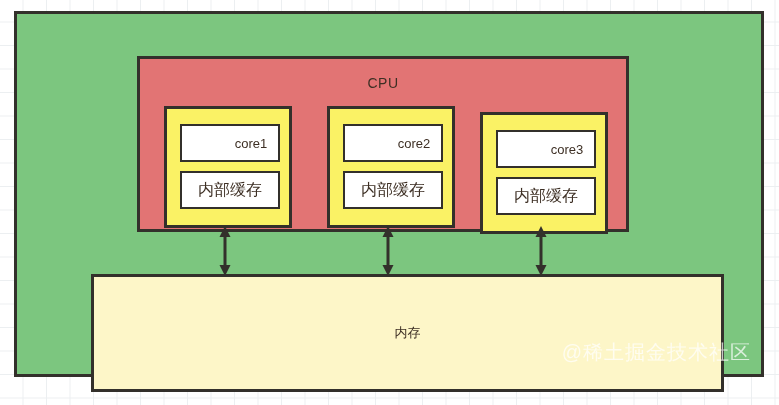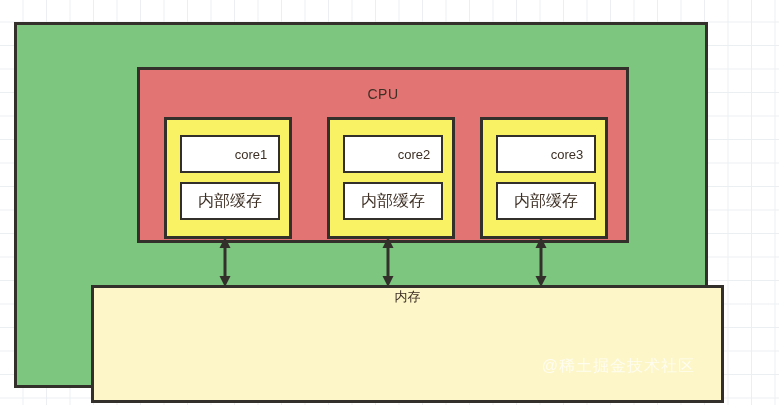--- a/index.html
+++ b/index.html
@@ -23,22 +23,22 @@
       linear-gradient(to right, #eceff1 1px, transparent 1px),
       linear-gradient(to bottom, #eceff1 1px, transparent 1px);
     background-size: 23.5px 23.5px;
     background-position: -1px -2px;
   }
 
   
   .system-box {
     position: absolute;
     left: 14px;
-    top: 22px;
-    width: 694px;
+    top: 11px;
+    width: 750px;
     height: 366px;
     background: #7cc67f;
     border: 3px solid #33302b;
     box-sizing: border-box;
   }
 
   
   .cpu-box {
     position: absolute;
     left: 120px;
@@ -66,21 +66,21 @@
     position: absolute;
     top: 92px;
     width: 128px;
     height: 122px;
     background: #faf265;
     border: 3px solid #33302b;
     box-sizing: border-box;
   }
   .core-box.c1 { left: 147px; }
   .core-box.c2 { left: 310px; text-align: right; }
-  .core-box.c3 { left: 463px; }
+  .core-box.c3 { left: 463px; margin-top: 6px; }
 
   .core-inner {
     position: absolute;
     left: 13px;
     width: 100px;
     background: #ffffff;
     border: 2px solid #33302b;
     box-sizing: border-box;
     display: flex;
     align-items: center;
@@ -103,20 +103,21 @@
   .memory-box {
     position: absolute;
     left: 74px;
     top: 260px;
     width: 633px;
     height: 118px;
     background: #fdf6c8;
     border: 3px solid #33302b;
     box-sizing: border-box;
     display: flex;
+    align-items: center;
     justify-content: center;
     font-size: 13px;
     color: #3d2f24;
   }
 
   
   .arrow {
     position: absolute;
     top: 212px;
     width: 18px;
@@ -125,21 +126,21 @@
   }
   .arrow.a1 { left: 199px; }
   .arrow.a2 { left: 362px; }
   .arrow.a3 { left: 515px; }
 
   
   .watermark {
     position: absolute;
     right: 10px;
     bottom: 8px;
-    font-size: 16px;
+    font-size: 20px;
     color: rgba(255,255,255,0.72);
     letter-spacing: 1px;
     white-space: nowrap;
     pointer-events: none;
   }
 </style>
 </head>
 <body>
 
 <div id="canvas">

